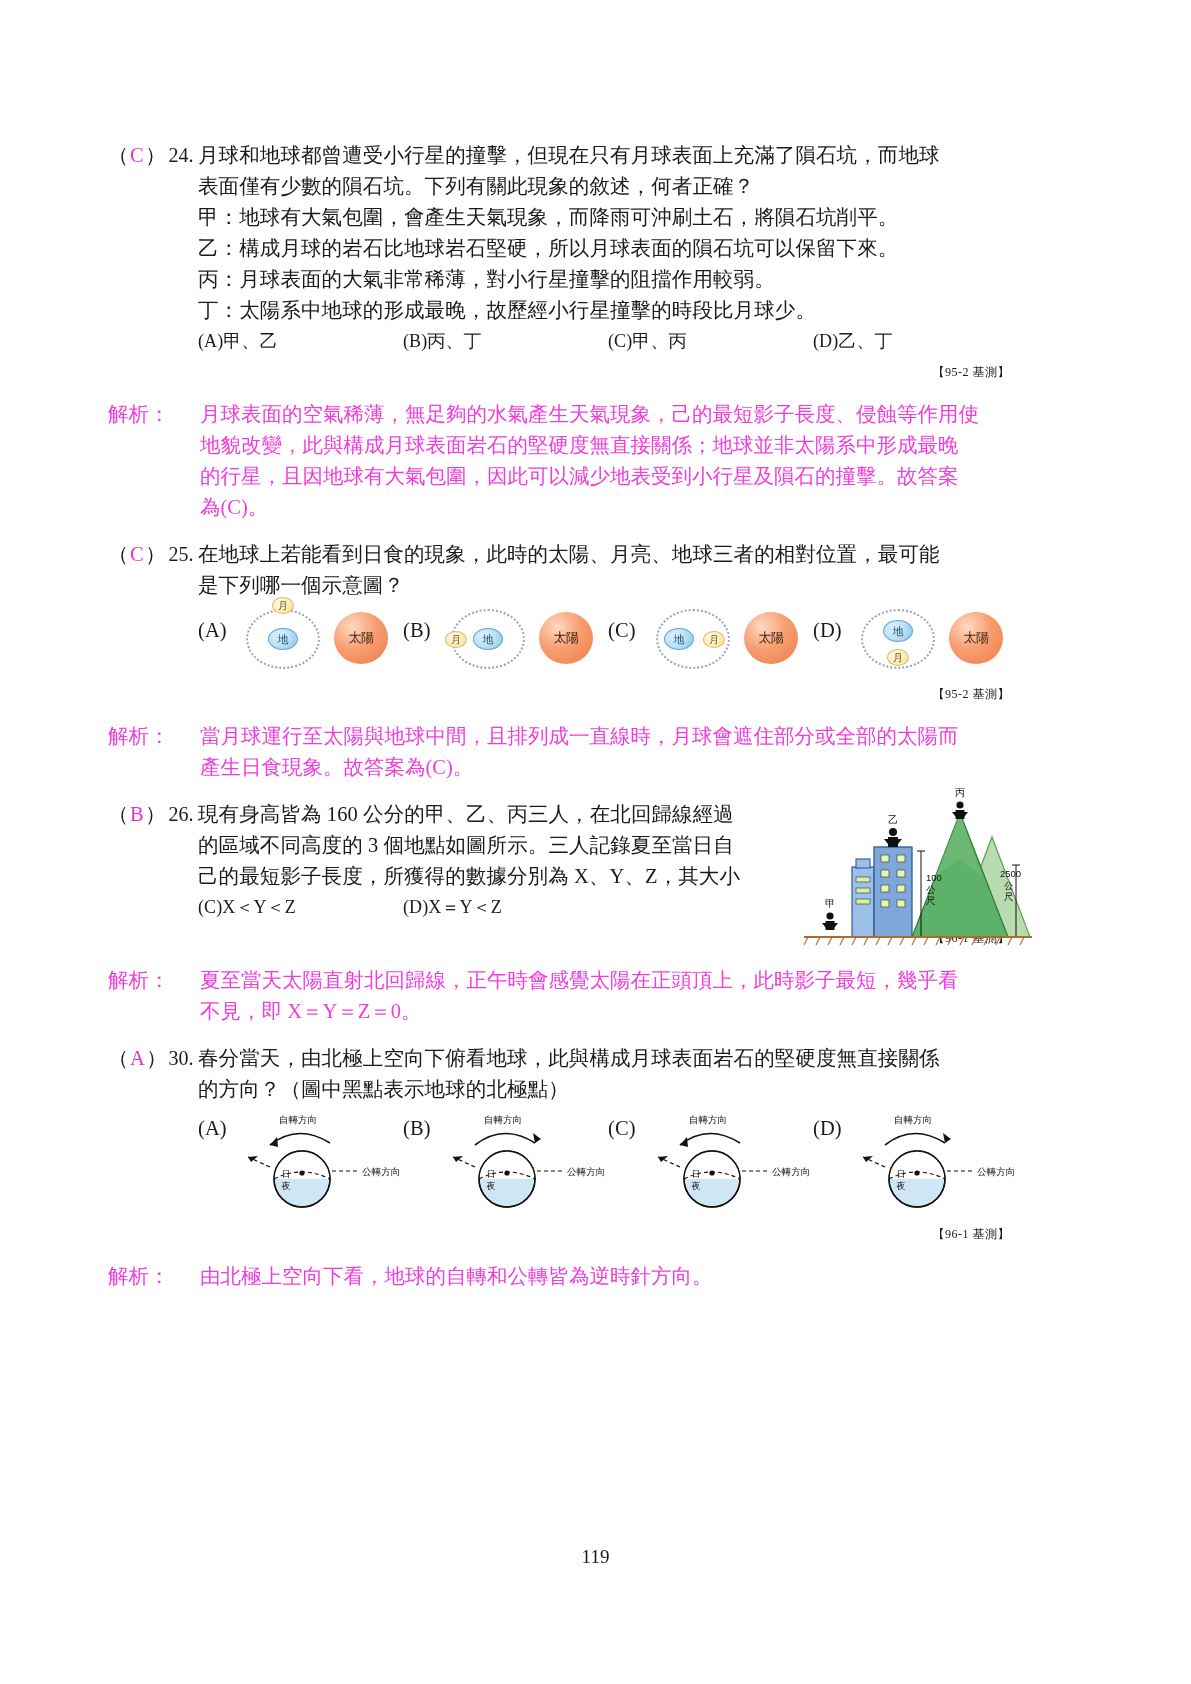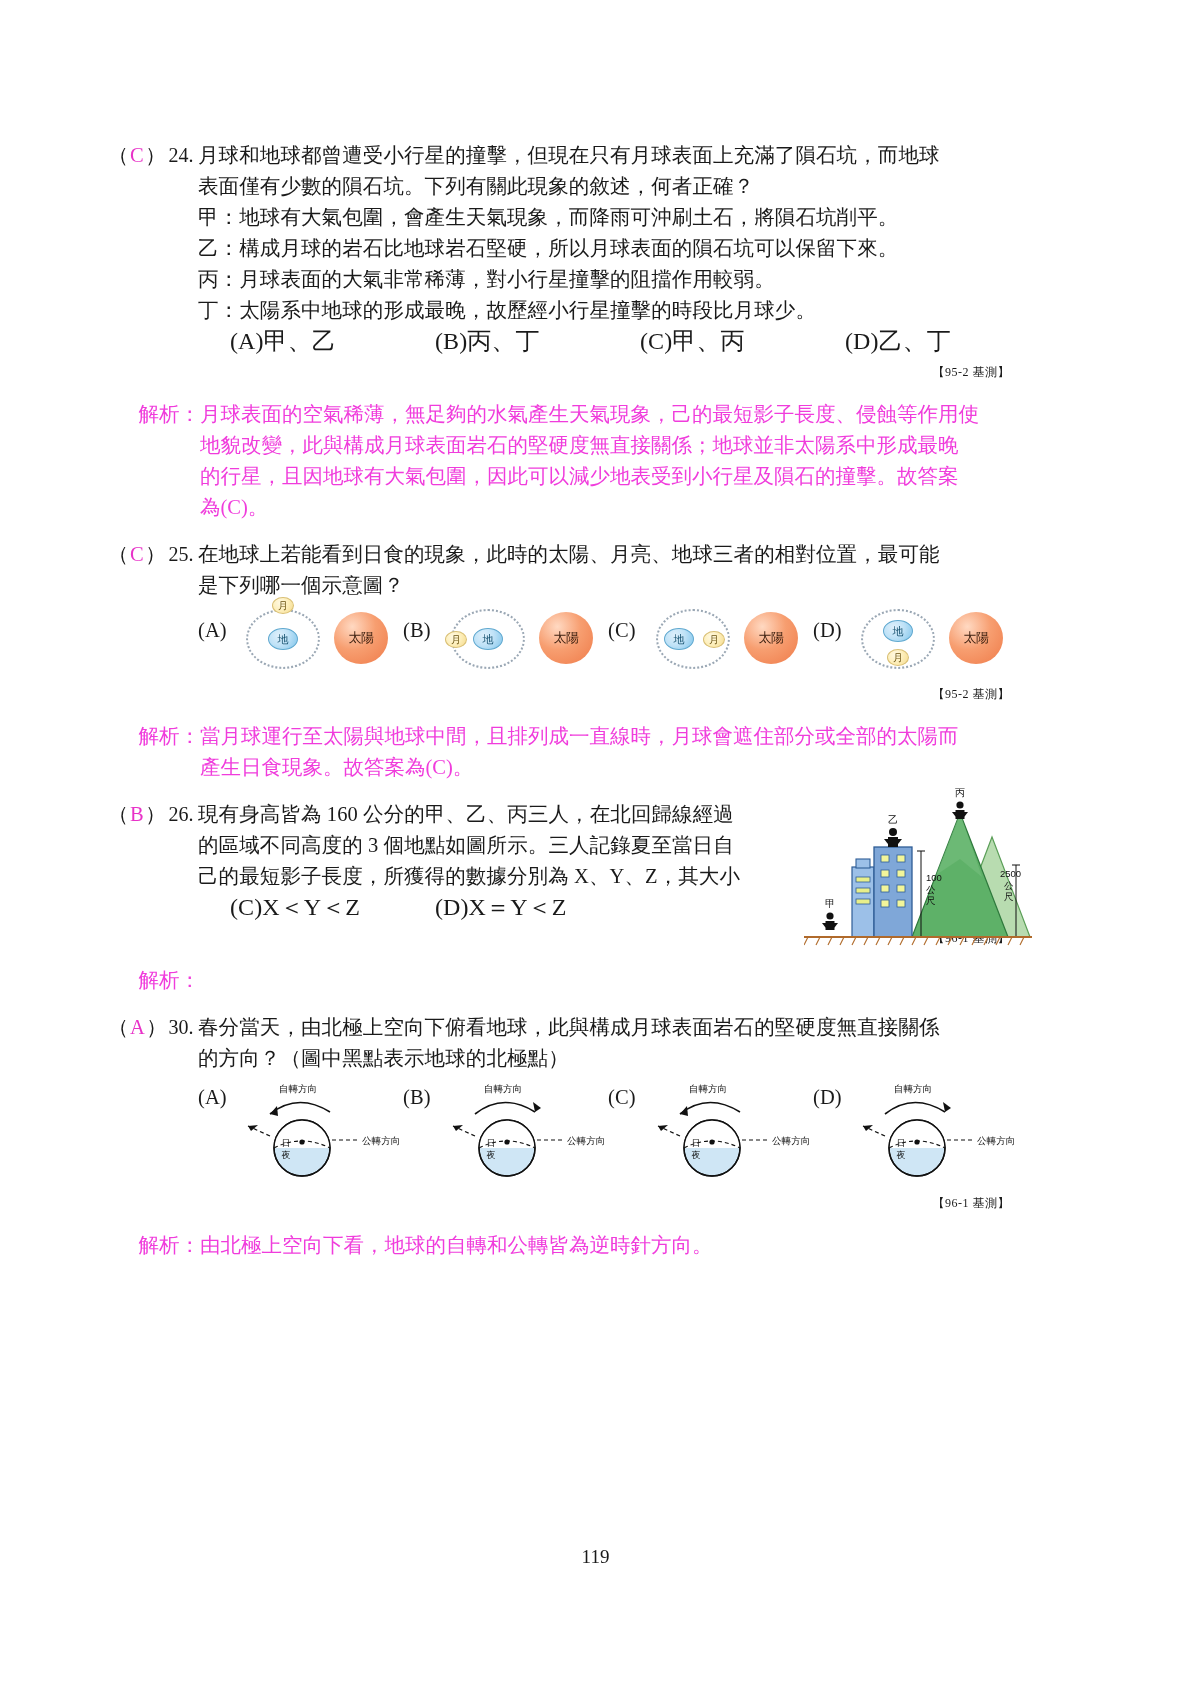--- a/index.html
+++ b/index.html
@@ -49,23 +49,22 @@
     flex:1 1 auto;
     font-size:20.5px;
     line-height:31px;
     letter-spacing:0.1px;
   }
   .qline{ white-space:nowrap; }
 
   
   .optrow{
     display:flex;
-    font-size:24px;
+    font-size:18px;
     line-height:31px;
-    margin-left:32px;
   }
   .optrow .opt{ width:205px; flex:0 0 auto; }
   .optrow.narrow .opt{ width:205px; }
 
   
   .srctag{
     text-align:right;
     font-size:12px;
     line-height:30px;
     padding-right:18px;
@@ -73,21 +72,21 @@
   }
 
   
   .expl{
     display:flex;
     color:#f03cdc;
     font-size:20.5px;
     line-height:31px;
     margin:12px 0 16px 0;
   }
-  .expl .lbl{ flex:0 0 auto; width:92px;text-align:right; }
+  .expl .lbl{ flex:0 0 auto; width:92px; }
   .expl .body{ flex:1 1 auto; }
   .expl .body div{ }
 
   
   .diagrow25{
     display:flex;
     margin-top:2px;
     align-items:flex-start;
   }
   .d25{
@@ -376,20 +375,24 @@
             <line x1="208" y1="152" x2="204" y2="160"></line>
         <line x1="220" y1="152" x2="216" y2="160"></line>
       </g>
     </svg>
 
     <div class="srctag">【96-1 基測】</div>
   </div>
 
   <div class="expl">
     <div class="lbl">解析：</div>
+    <div class="body">
+      <div>夏至當天太陽直射北回歸線，正午時會感覺太陽在正頭頂上，此時影子最短，幾乎看</div>
+      <div>不見，即 X＝Y＝Z＝0。</div>
+    </div>
   </div>
 
   <div class="qblock">
     <div class="qhead">
       <div class="ansmark">
         <span class="paren">（</span><span class="letter">A</span><span class="paren">）</span>
       </div>
       <div class="qnum">30.</div>
       <div class="qbody">
         <div class="qline">春分當天，由北極上空向下俯看地球，此與構成月球表面岩石的堅硬度無直接關係</div>

